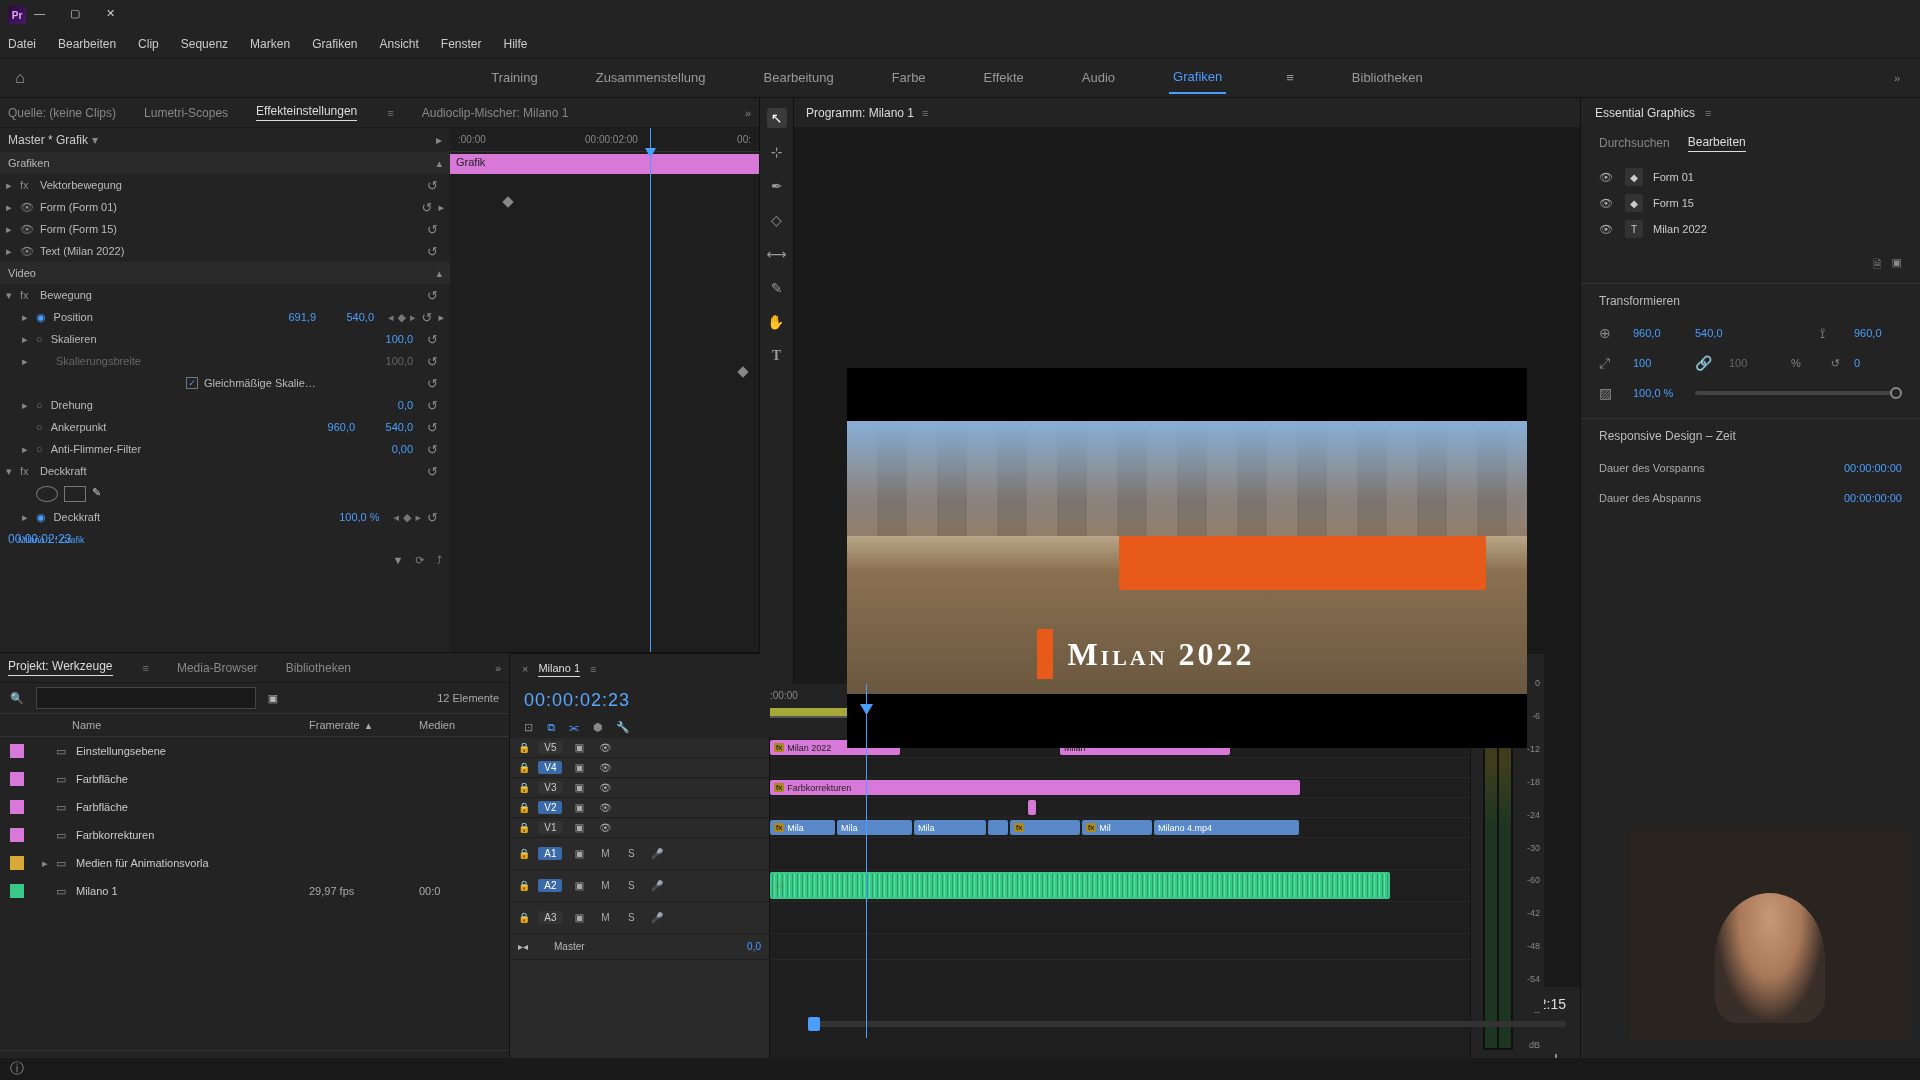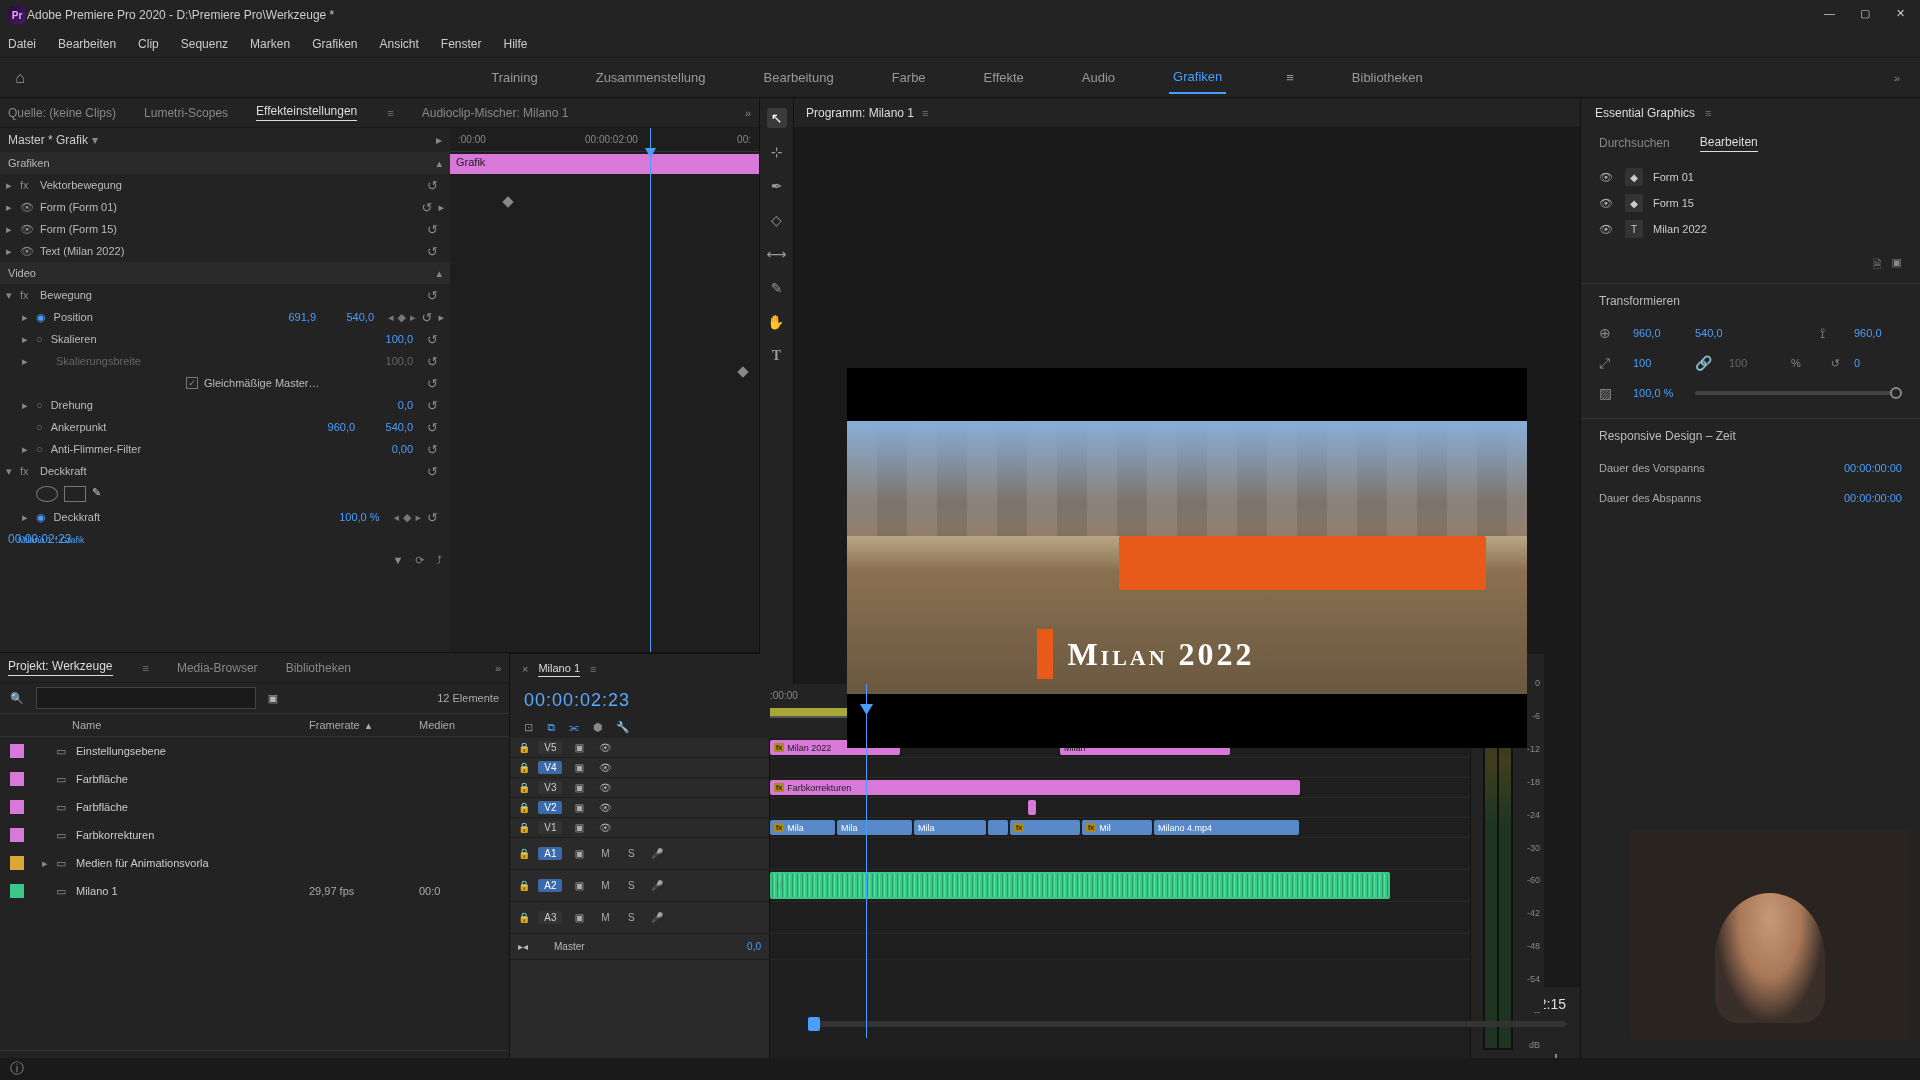--- a/index.html
+++ b/index.html
@@ -1,18 +1,18 @@
 <!DOCTYPE html>
 <html><head>
 <meta charset="utf-8">
 <style>
 * { margin:0; padding:0; box-sizing:border-box; font-family:"Segoe UI",Arial,sans-serif; }
 body { background:#232323; color:#b8b8b8; font-size:11px; overflow:hidden; width:1920px; height:1080px; user-select:none; }
 .titlebar { height:30px; background:#232323; display:flex; align-items:center; padding:0 8px; }
-.titlebar .pr-logo { width:18px; height:18px; background:linear-gradient(135deg,#2a0a3a,#4a1a6a); border-radius:6px; display:flex; align-items:center; justify-content:center; color:#e8a8ff; font-size:10px; font-weight:bold; margin-right:1px; }
+.titlebar .pr-logo { width:18px; height:18px; background:linear-gradient(135deg,#2a0a3a,#4a1a6a); border-radius:0; display:flex; align-items:center; justify-content:center; color:#e8a8ff; font-size:10px; font-weight:bold; margin-right:8px; }
 .titlebar-title { color:#ccc; font-size:12px; flex:1; }
 .win-btns { display:flex; gap:20px; }
 .win-btns div { width:16px; height:16px; cursor:pointer; color:#ccc; }
 .menubar { height:28px; background:#232323; display:flex; align-items:center; padding:0 8px; gap:22px; border-bottom:1px solid #1a1a1a; }
 .menubar span { color:#ccc; font-size:12px; cursor:pointer;text-align:right; }
 .workspace-bar { height:40px; background:#232323; display:flex; align-items:center; border-bottom:1px solid #111; }
 .home-btn { width:40px; text-align:center; font-size:16px; color:#999; cursor:pointer; }
 .ws-tabs { flex:1; display:flex; justify-content:center; gap:50px; align-items:center; }
 .ws-tabs span { color:#999; font-size:13px; cursor:pointer; padding:8px 4px; }
 .ws-tabs span.active { color:#4a9eff; border-bottom:2px solid #4a9eff; }
@@ -161,21 +161,21 @@
 .meters { width:74px; background:#232323; border-left:1px solid #111; padding:6px; position:relative; }
 .meter-scale { position:absolute; right:4px; top:24px; bottom:30px; display:flex; flex-direction:column; justify-content:space-between; font-size:9px; color:#888; text-align:right; }
 .meter-bars { position:absolute; left:12px; top:24px; width:30px; bottom:30px; background:#111; display:flex; gap:2px; padding:2px; }
 .meter-bars div { flex:1; background:linear-gradient(to top,#3a8848 0%,#3a8848 60%,#a8a838 78%,#c84838 100%); opacity:.3; }
 .meter-s { position:absolute; bottom:6px; left:0; right:0; display:flex; justify-content:space-around; color:#888; font-size:10px; }
 
 
 .right-col { flex:1; display:flex; flex-direction:column; border-left:1px solid #111; }
 .eg-tabbar { height:30px; display:flex; align-items:center; padding:0 14px; gap:10px; }
 .eg-tabbar .tab { color:#ddd; font-size:12px; }
-.eg-subtabs { height:30px; display:flex; align-items:center; gap:30px; padding:0 18px; }
+.eg-subtabs { height:30px; display:flex; align-items:center; gap:18px; padding:0 18px; }
 .eg-subtabs span { color:#888; font-size:12px; cursor:pointer; }
 .eg-subtabs span.active { color:#ddd; border-bottom:1px solid #ddd; padding-bottom:2px; }
 .eg-layers { padding:6px 12px; }
 .eg-layer { display:flex; align-items:center; height:26px; gap:10px; padding:0 6px; }
 .eg-layer .eye { color:#aaa; cursor:pointer; width:16px; }
 .eg-layer .type-icon { width:18px; height:18px; background:#333; display:flex; align-items:center; justify-content:center; font-size:10px; color:#ccc; border-radius:2px; }
 .eg-layer .nm { color:#ccc; }
 .eg-layer-btns { display:flex; justify-content:flex-end; gap:10px; padding:8px 18px; color:#888; }
 .eg-section { padding:10px 18px; border-top:1px solid #333; }
 .eg-section-title { color:#bbb; margin-bottom:10px; font-size:12px; }
@@ -191,21 +191,20 @@
 .webcam { position:absolute; right:10px; bottom:40px; width:280px; height:210px; background:#2a2420; border-radius:4px; overflow:hidden; }
 .webcam .person { position:absolute; left:50%; top:30%; transform:translateX(-50%); width:110px; height:130px; background:radial-gradient(ellipse at 50% 20%,#c89878 0%,#a87858 40%,#3a2e28 70%); border-radius:50% 50% 20% 20%; }
 .statusbar { position:fixed; left:0; right:0; bottom:0; height:22px; background:#1a1a1a; display:flex; align-items:center; padding:0 10px; }
 .statusbar .info { color:#888; font-size:14px; }
 </style>
 </head>
 <body>
 
 <div class="titlebar">
   <div class="pr-logo">Pr</div>
-  <div class="titlebar-title">Adobe Premiere Pro 2020 - D:\Premiere Pro\Werkzeuge *</div>
   <div class="win-btns">
     <div>—</div>
     <div>▢</div>
     <div>✕</div>
   </div>
 </div>
 
 <div class="menubar">
   <span>Datei</span>
   <span>Bearbeiten</span>
@@ -318,21 +317,21 @@
           <div class="ec-row indent1 dim">
               <span class="tw">▸</span>
               <span style="width:18px"></span>
               <span class="label">Skalierungsbreite</span>
               <span class="val">100,0</span>
               <span class="reset">↺</span>
             </div>
           <div class="ec-row">
               <span class="ec-checkbox">
                 <span class="box">✓</span>
-                <span>Gleichmäßige Master…</span>
+                <span>Gleichmäßige Skalie…</span>
               </span>
               <span class="reset" style="margin-left:auto">↺</span>
             </div>
           <div class="ec-row indent1">
               <span class="tw">▸</span>
               <span style="color:#777;margin-right:6px">○</span>
               <span class="label">Drehung</span>
               <span class="val">0,0</span>
               <span class="reset">↺</span>
             </div>

